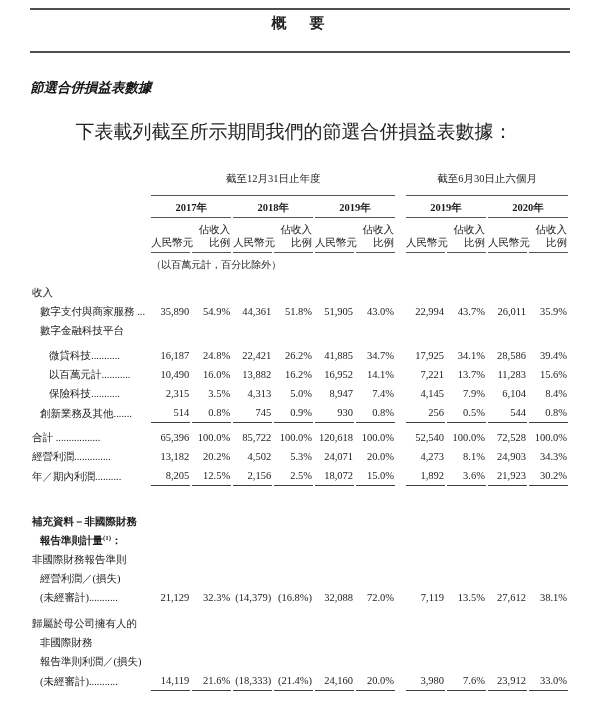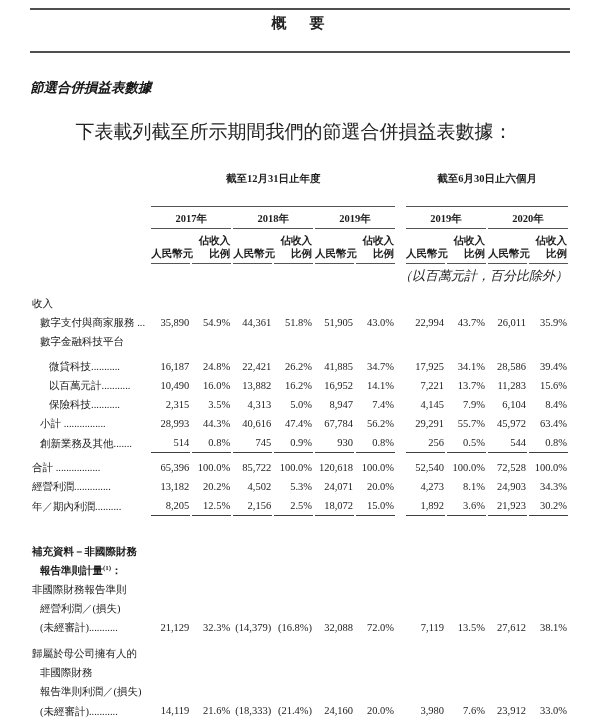--- a/index.html
+++ b/index.html
@@ -27,24 +27,24 @@
     width:540px;
     border-collapse:separate;border-spacing:2px 0;
     table-layout:fixed;
     font-size:10.5px;line-height:13px;color:#1c1c1c;
   }
   col.c-lbl{width:116px;}
   col.c-num{width:38.5px;}
   col.c-gap{width:7px;}
   th,td{padding:3px 0;margin:0;font-weight:normal;white-space:nowrap;overflow:visible;}
   th{font-weight:bold;}
-  .grp{text-align:center;font-weight:bold;border-bottom:1.5px solid #555;padding-bottom:21px;}
+  .grp{text-align:center;font-weight:normal;border-bottom:1.5px solid #555;padding-bottom:10px;}
   .yr{text-align:center;font-weight:bold;border-bottom:1px solid #555;padding:5px 0 3px 0;}
-  .sub{text-align:right;vertical-align:bottom;font-weight:bold;border-bottom:1px solid #555;padding:5px 1px 3px 0;}
-  .note-cell{text-align:right;padding:5px 0 2px 0;font-size:13px;font-style:italic;}
+  .sub{text-align:right;vertical-align:bottom;font-weight:normal;border-bottom:1px solid #555;padding:5px 1px 3px 0;}
+  .note-cell{text-align:left;padding:5px 0 2px 0;font-size:10px;}
   td.lbl{text-align:left;margin-left:26px;}
   td.num{text-align:right;padding-right:1px;}
   td.rb{border-bottom:1.2px solid #3f3f3f;}
   .ind0{padding-left:0;}
   .ind1{padding-left:8px;}
   .ind2{padding-left:17px;}
   .b{font-weight:bold;}
   sup{font-size:7px;line-height:0;}
   tr.spacer td{padding:0;}
 </style>
@@ -176,34 +176,20 @@
         <td class="num">5.0%</td>
         <td class="num">8,947</td>
         <td class="num">7.4%</td>
         <td></td>
         <td class="num">4,145</td>
         <td class="num">7.9%</td>
         <td class="num">6,104</td>
         <td class="num">8.4%</td>
       </tr>
       <tr>
-        <td class="lbl ind1">小計 ................</td>
-        <td class="num">28,993</td>
-        <td class="num">44.3%</td>
-        <td class="num">40,616</td>
-        <td class="num">47.4%</td>
-        <td class="num">67,784</td>
-        <td class="num">56.2%</td>
-        <td></td>
-        <td class="num">29,291</td>
-        <td class="num">55.7%</td>
-        <td class="num">45,972</td>
-        <td class="num">63.4%</td>
-      </tr>
-      <tr>
         <td class="lbl ind1">創新業務及其他.......</td>
         <td class="num rb">514</td>
         <td class="num rb">0.8%</td>
         <td class="num rb">745</td>
         <td class="num rb">0.9%</td>
         <td class="num rb">930</td>
         <td class="num rb">0.8%</td>
         <td></td>
         <td class="num rb">256</td>
         <td class="num rb">0.5%</td>

